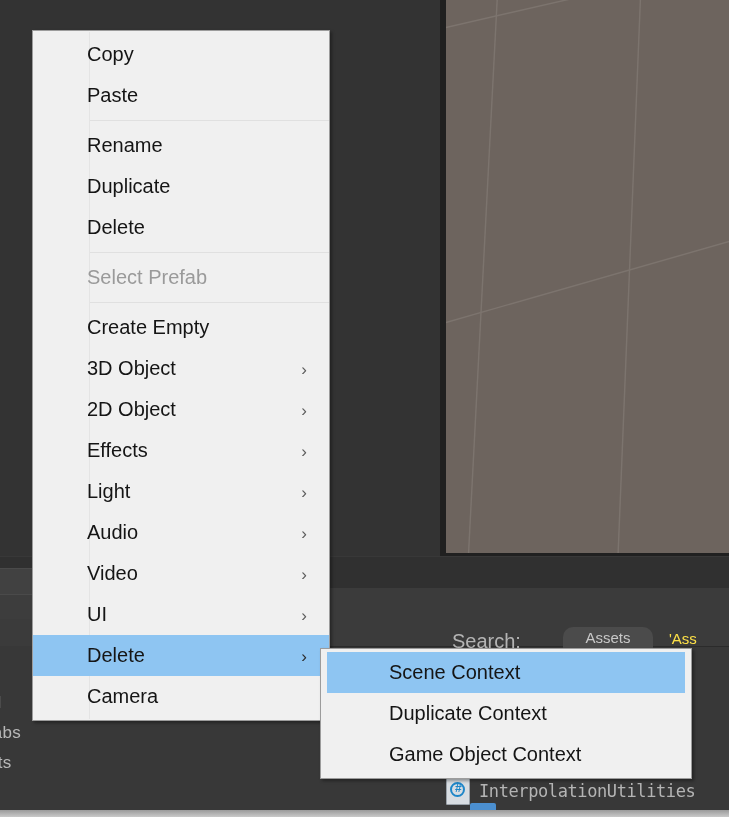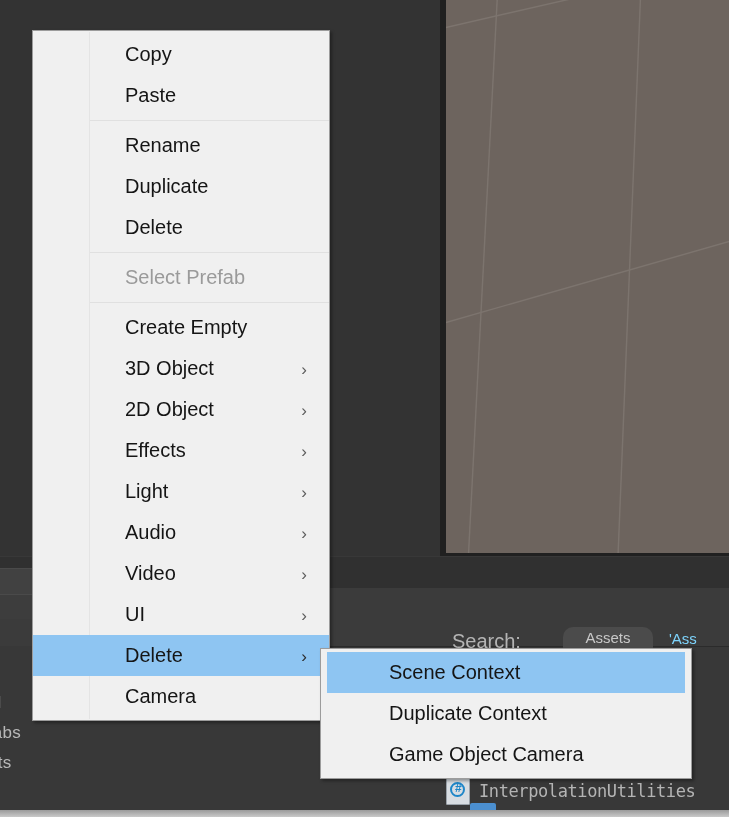--- a/index.html
+++ b/index.html
@@ -178,21 +178,21 @@
     width: 90px;
     text-align: center;
     font-size: 15px;
     color: #c8c8c8;
   }
   .assets-trail {
     position: absolute;
     left: 669px;
     top: 630px;
     font-size: 15px;
-    color: #7dd3fc;
+    color: #fde047;
     white-space: nowrap;
   }
 
   
   .asset-row {
     position: absolute;
     left: 446px;
     top: 777px;
     display: flex;
     align-items: center;
@@ -272,21 +272,21 @@
     bottom: 1px;
     width: 1px;
     background: #e4e4e4;
   }
 
   .mi {
     position: relative;
     height: 41px;
     display: flex;
     align-items: center;
-    padding-left: 92px;
+    padding-left: 54px;
     padding-right: 10px;
     box-sizing: border-box;
     font-size: 20px;
     color: #151515;
     cursor: default;
     white-space: nowrap;
   }
   .mi.disabled { color: #9a9a9a; }
   .mi.selected { background: #8ec5f2; }
   .mi .arrow {
@@ -445,17 +445,17 @@
     </div>
 
   <div class="ctx-menu" id="sub-menu">
       <div class="mi selected">
         <span>Scene Context</span>
       </div>
       <div class="mi">
         <span>Duplicate Context</span>
       </div>
       <div class="mi">
-        <span>Game Object Camera</span>
+        <span>Game Object Context</span>
       </div>
     </div>
 
 </div>
 
 </body></html>

